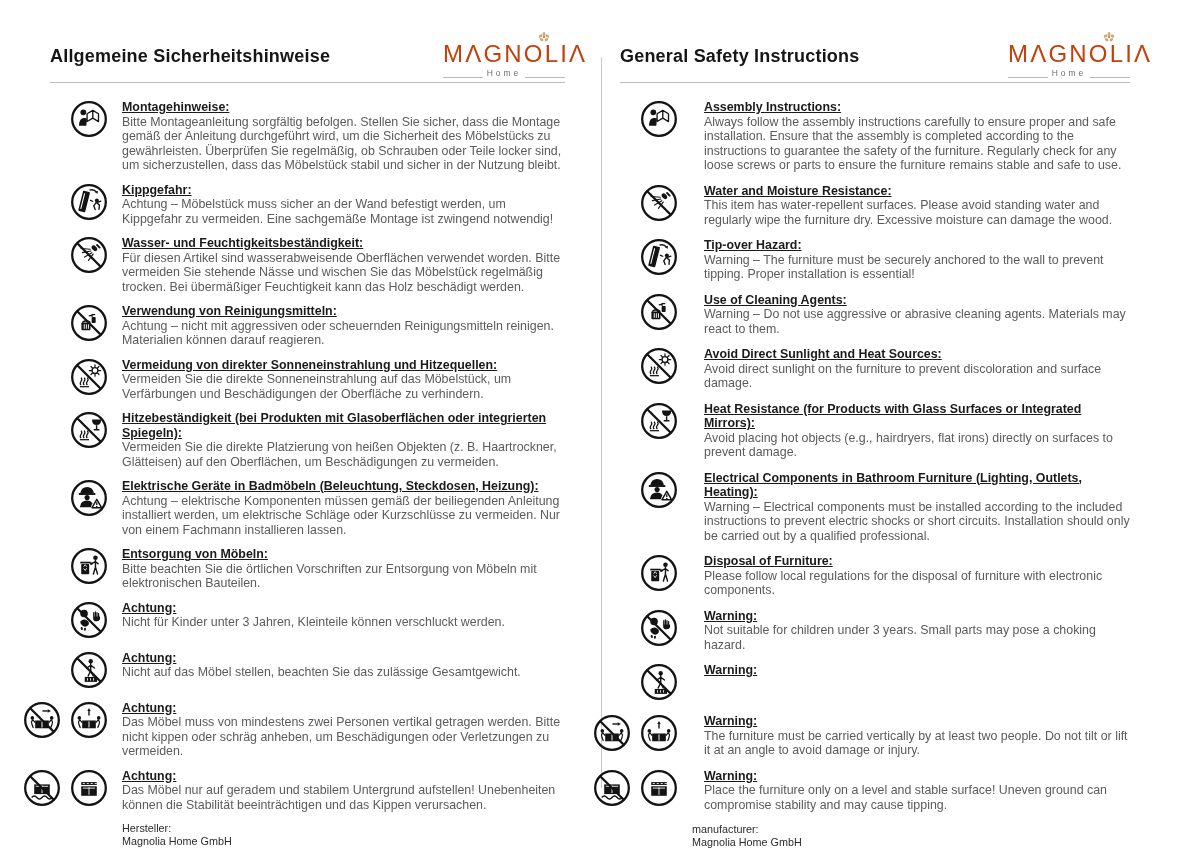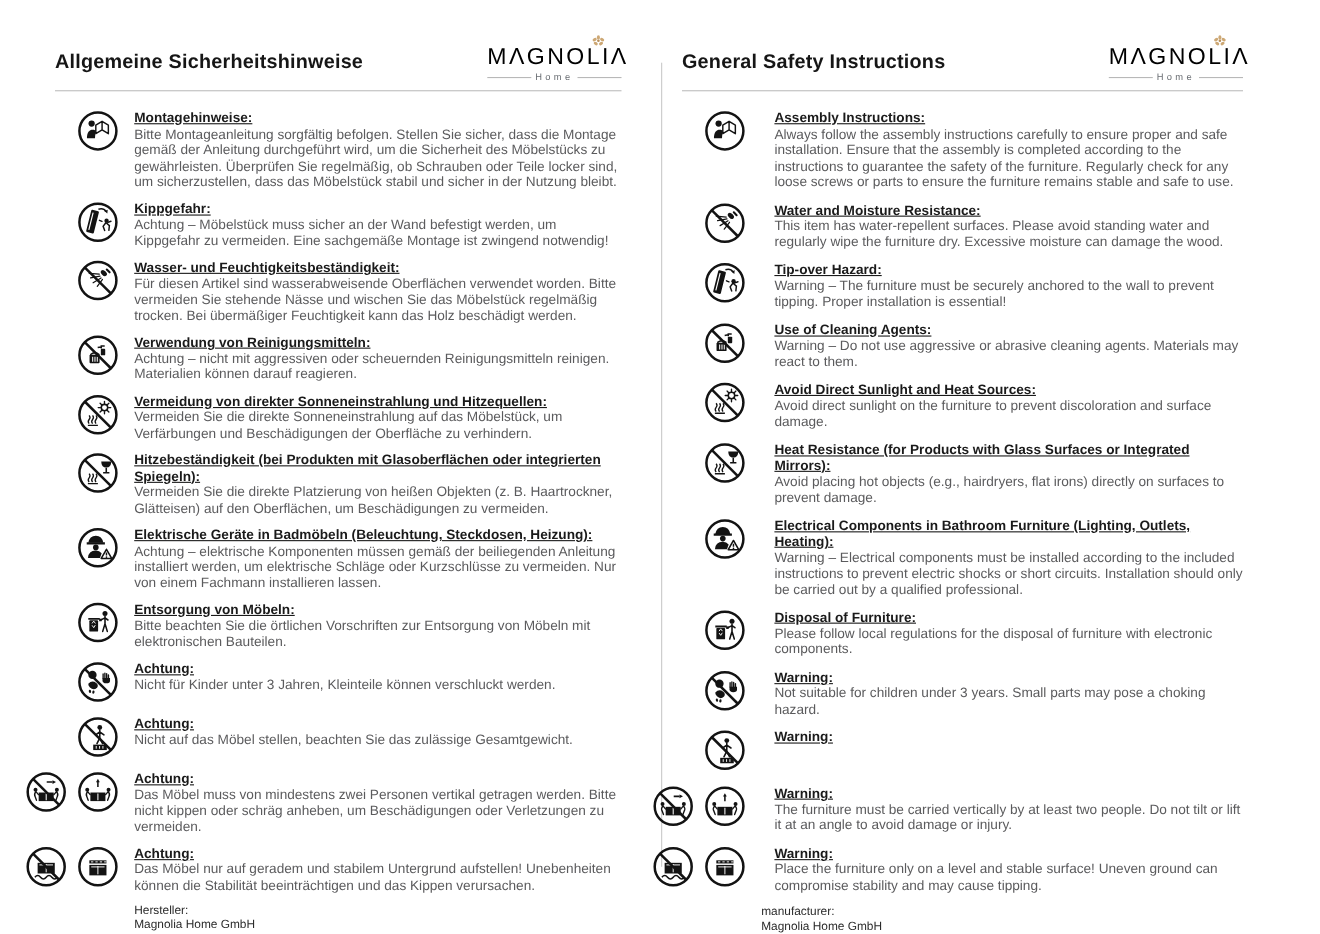--- a/index.html
+++ b/index.html
@@ -5,23 +5,23 @@
   html,body{margin:0;padding:0;background:#fff;}
   .page{position:relative;width:1200px;height:849px;background:#fff;overflow:hidden;
         font-family:"Liberation Sans",sans-serif;}
   .divider{position:absolute;left:601px;top:57px;width:1px;height:731px;background:#c9c9c9;}
   .col{position:absolute;top:46px;width:515px;}
   #col0{left:50px;}
   #col1{left:620px;width:510px;}
   .hd{position:relative;border-bottom:1px solid #bdbdbd;padding-bottom:8px;height:28px;}
   .ttl{margin:0;font-size:18px;font-weight:bold;color:#161616;letter-spacing:.2px;line-height:1.2;}
   .logo{position:absolute;right:0;top:-5px;width:122px;text-align:center;}
-  .logo .lw{font-size:21px;color:#000000;letter-spacing:2.2px;line-height:1.05;white-space:nowrap;text-align:center;}
+  .logo .lw{font-size:24px;color:#c2410c;letter-spacing:2.2px;line-height:1.05;white-space:nowrap;text-align:center;}
   .logo .flower{position:absolute;right:13px;top:-10px;}
-  .logo .lh{display:flex;align-items:center;margin-top:2px;}
+  .logo .lh{display:flex;align-items:flex-end;margin-top:2px;}
   .logo .lh i{flex:1;display:block;height:1px;background:#b8b8b8;}
   .logo .lh span{font-size:8.5px;letter-spacing:3px;color:#6a6e73;padding:0 4px;font-style:normal;}
   .items{margin-top:17px;}
   .item{display:flex;margin-bottom:10px;min-height:40px;}
   #col1 .item{margin-bottom:11px;gap:12px;}
   .icons{width:72px;flex:none;display:flex;gap:9px;justify-content:flex-end;
          padding-right:14px;box-sizing:border-box;align-items:flex-start;overflow:visible;}
   .icons svg{flex:none;}
   .txt{flex:1;min-width:0;}
   .it{font-size:12.4px;font-weight:bold;color:#1a1a1a;line-height:14.5px;text-decoration:underline;}

